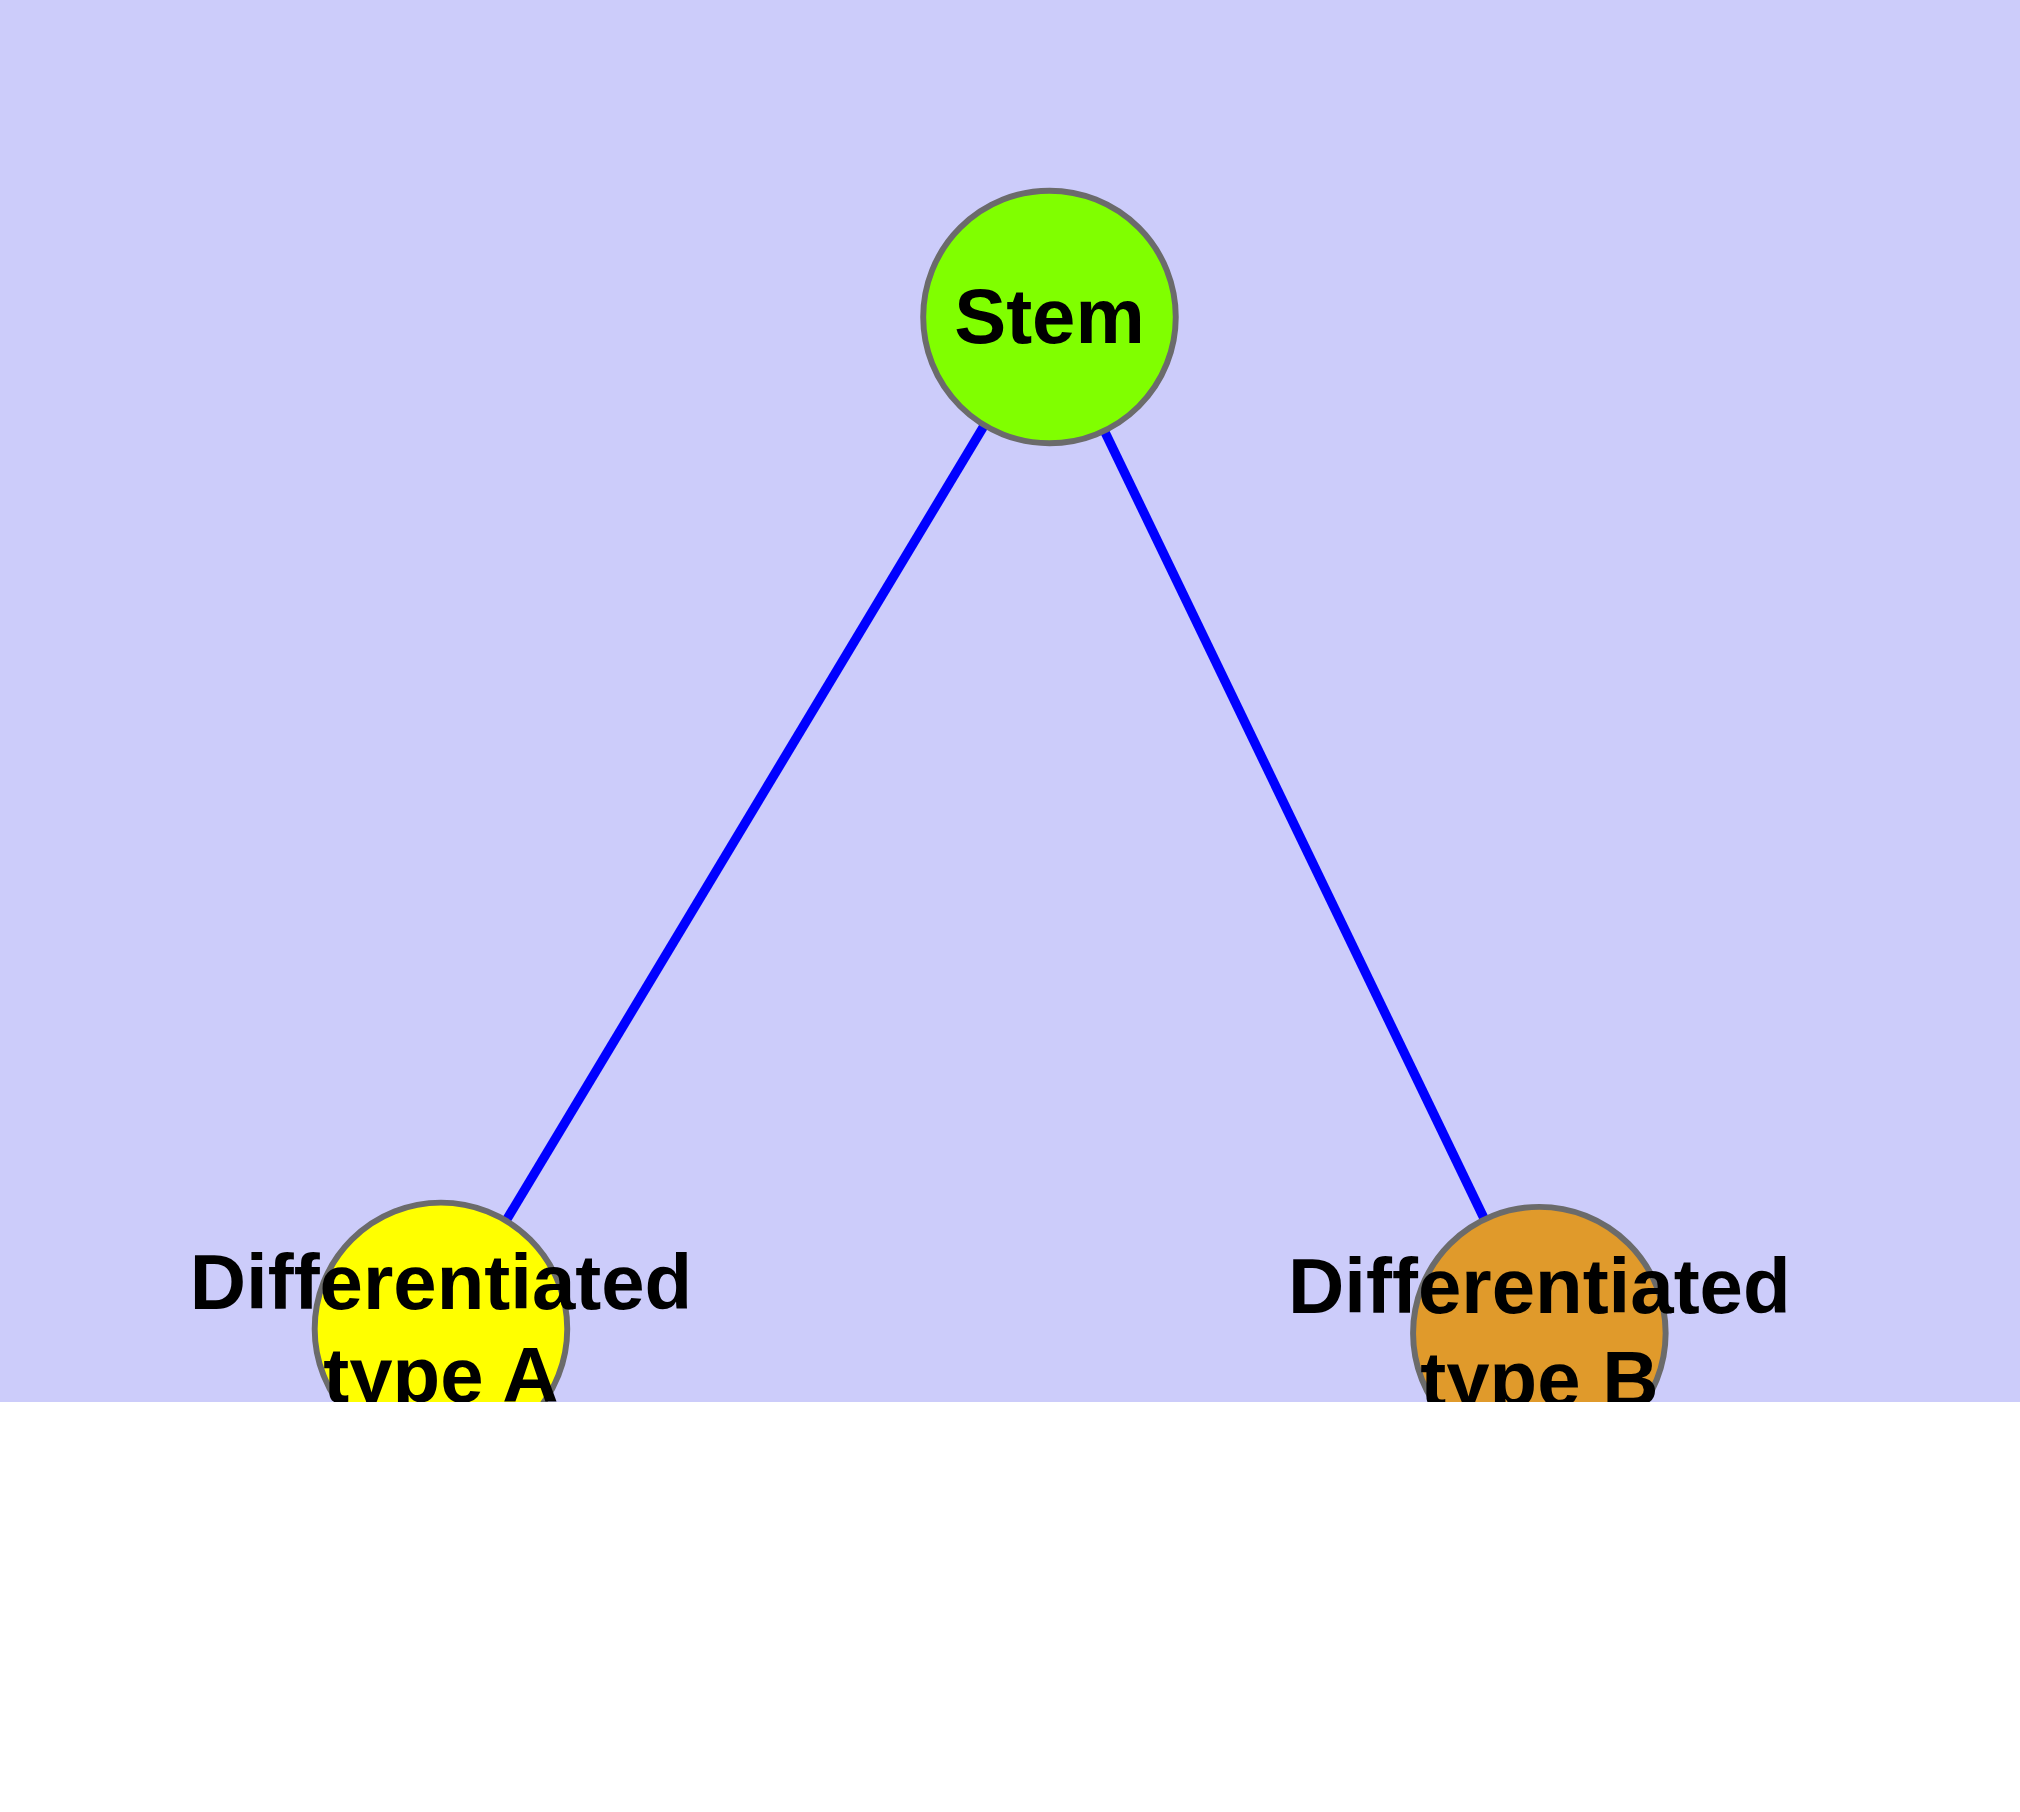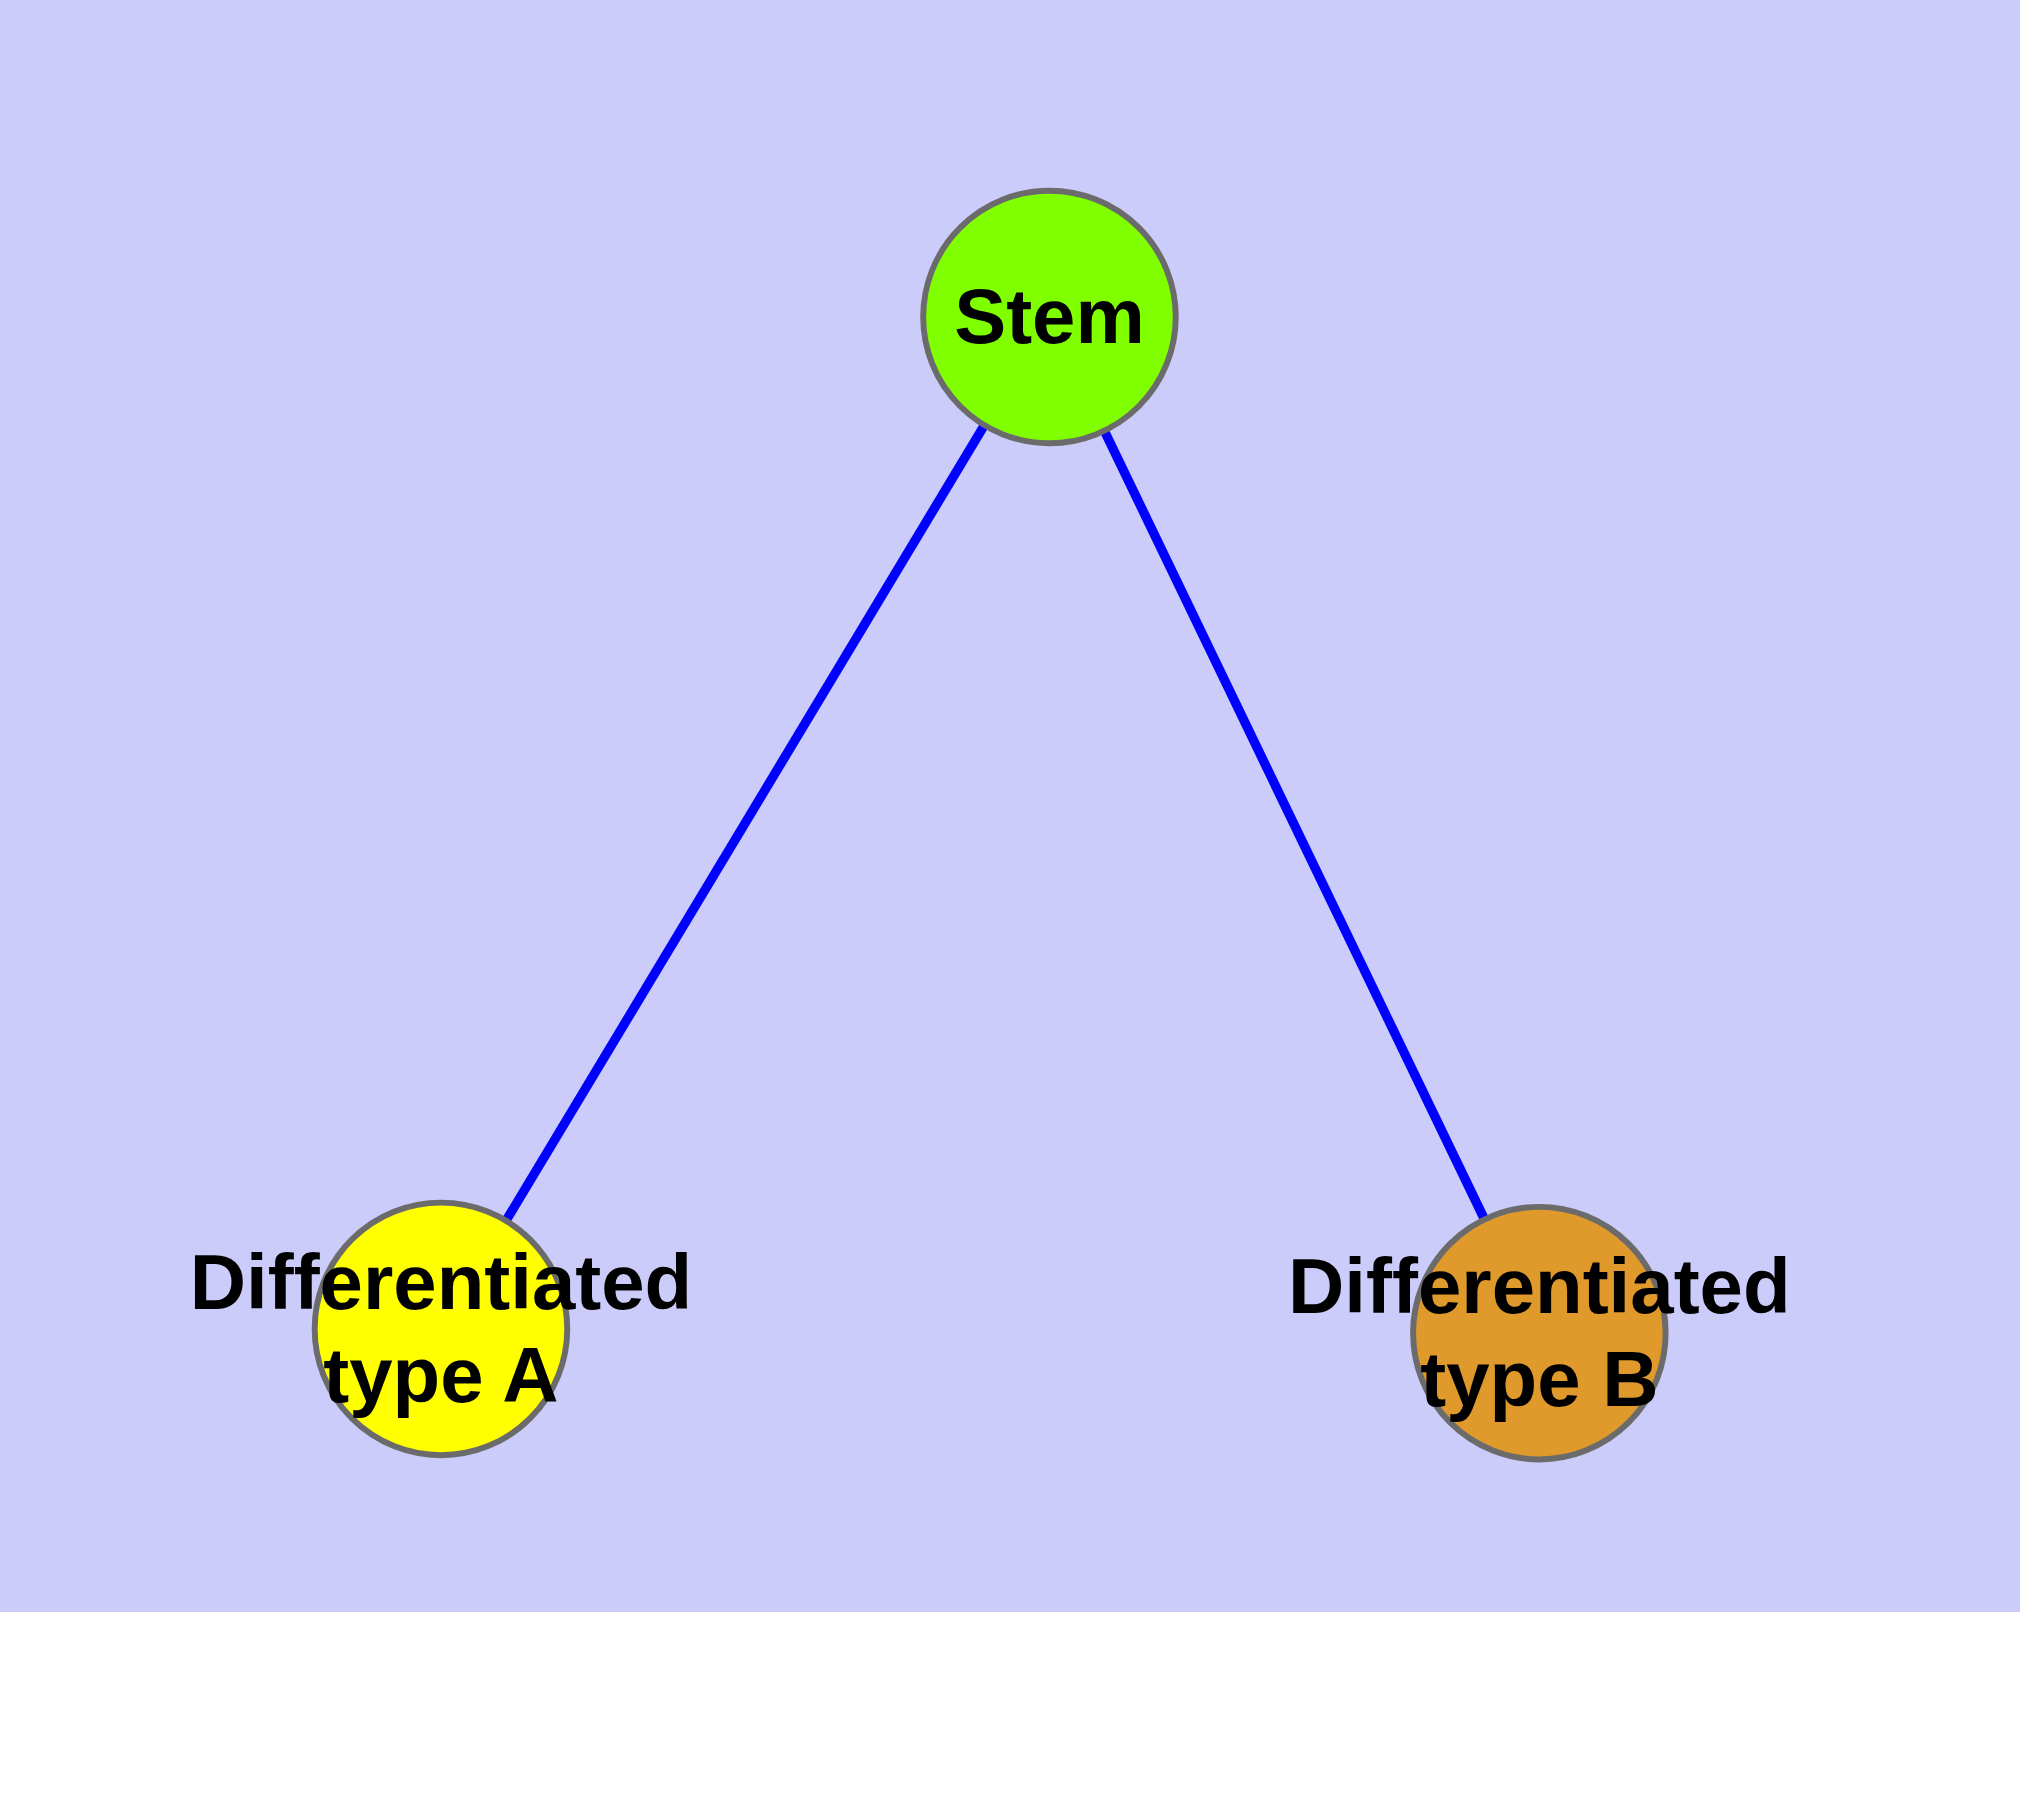--- a/index.html
+++ b/index.html
@@ -25,21 +25,21 @@
   .node-label {
     font-family: "Liberation Sans", sans-serif;
     font-weight: bold;
     fill: #000000;
     text-anchor: middle;
   }
 </style>
 </head>
 <body>
 
-<div id="canvas" style="background: rgb(204, 204, 250); width: 2021px; height: 1612px;">
+<div id="canvas" style="background: rgb(204, 204, 250); width: 2021px; height: 1402px;">
   <svg id="graph-svg" viewBox="0 0 2384 2138">
 
     <g>
       <line x1="1161.2143533776623" y1="501.6908942438319" x2="596.7856466223378" y2="1440.309105756168" stroke="#0000ff" stroke-width="11" stroke-linecap="butt"></line>
       <line x1="1302.7024689057403" y1="508.2184432837071" x2="1751.2975310942597" y2="1438.781556716293" stroke="#0000ff" stroke-width="11" stroke-linecap="butt"></line>
     </g>
 
     <g>
       <circle cx="1238" cy="374" r="149" fill="#80ff00" stroke="#6b6b6b" stroke-width="7"></circle>
       <text class="node-label" x="1238" font-size="92" fill="#000000"><tspan x="1238" y="405.28">Stem</tspan></text>

